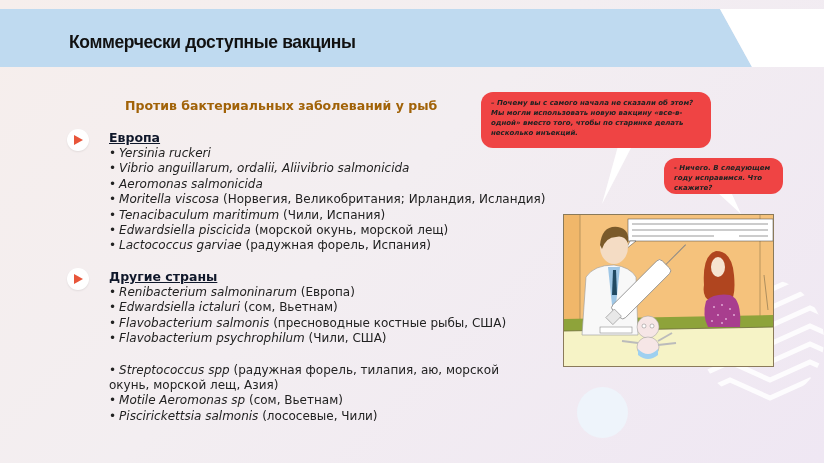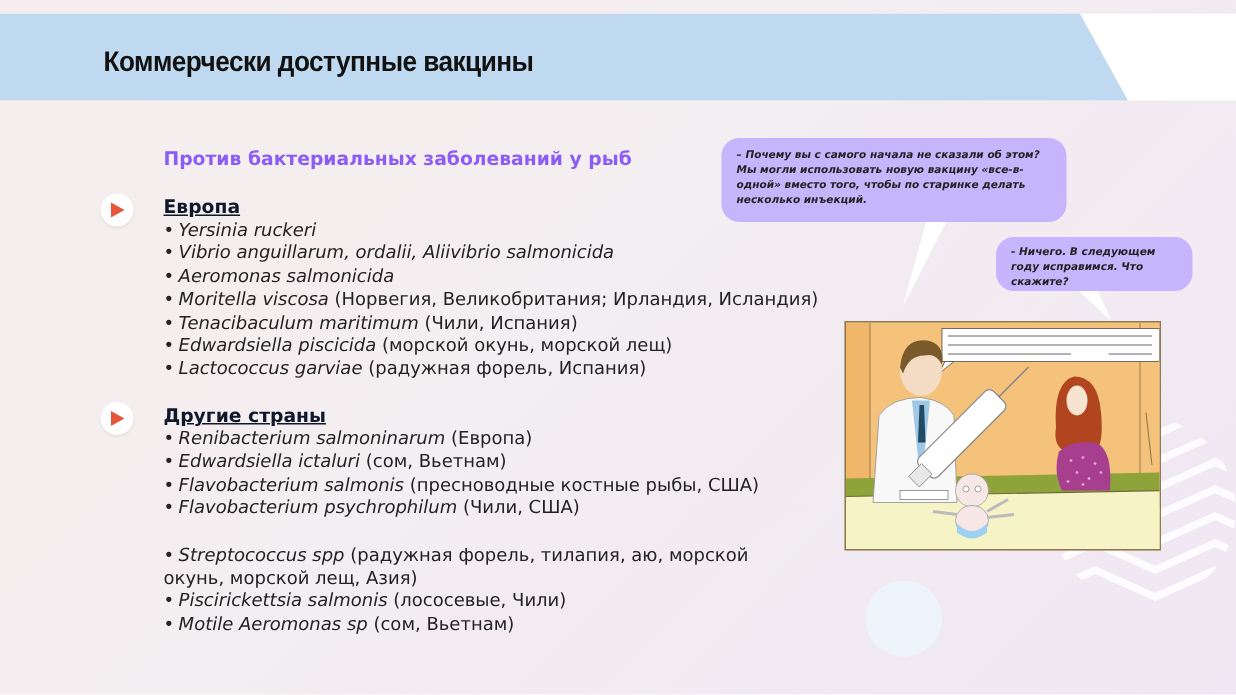--- a/index.html
+++ b/index.html
@@ -14,23 +14,23 @@
     position: absolute; left: 0; top: 9px; width: 824px; height: 58px; text-align: right;
   }
   .header-band svg { position: absolute; left: 0; top: 0; }
   .page-title {
     position: absolute; left: 69px; top: 22px;
     font-family: "Liberation Sans", sans-serif;
     font-weight: bold; font-size: 19px; letter-spacing: -0.4px;
     color: #111; transform: scaleX(0.92); transform-origin: left center;
   }
   .subtitle {
-    position: absolute; left: 109px; top: 98px;
+    position: absolute; left: 125px; top: 98px;
     font-family: "DejaVu Sans", sans-serif;
-    font-weight: bold; font-size: 12.5px; color: #8b5cf6;
+    font-weight: bold; font-size: 12.5px; color: #a16207;
   }
   .section { position: absolute; left: 67px; }
   .section .marker {
     position: absolute; left: 0; top: 1px; width: 22px; height: 22px;
     border-radius: 50%; background: #fff;
     box-shadow: 0 1px 2px rgba(0,0,0,0.08);
   }
   .section .marker svg { position: absolute; left: 7px; top: 6px; }
   .section .heading {
     position: absolute; left: 42px; top: 2px;
@@ -41,26 +41,26 @@
     font-size: 12px; line-height: 15.4px; color: #222; width: 440px;
   }
   .section li { white-space: nowrap; }
   .section li.wrap { white-space: normal; width: 420px; margin-top: 16px; }
   .section li .bullet { margin-right: 3px; }
   .section li i { font-style: italic; }
   .sec-europe { top: 128px; }
   .sec-other { top: 267px; }
 
   .bubble {
-    position: absolute; background: #c4b5fd; border-radius: 12px;
+    position: absolute; background: #ef4444; border-radius: 12px;
     font-family: "DejaVu Sans", sans-serif; font-style: italic; font-weight: bold;
     color: #222;
   }
   .bubble1 { left: 481px; top: 92px; width: 230px; height: 56px; padding: 6px 10px; font-size: 7px; line-height: 10px; }
-  .bubble2 { left: 664px; top: 158px; width: 131px; height: 36px; padding: 5px 10px; font-size: 7px; line-height: 10px; }
+  .bubble2 { left: 664px; top: 158px; width: 119px; height: 36px; padding: 5px 10px; font-size: 7px; line-height: 10px; }
   .bubble-tail { position: absolute; }
 
   .cartoon {
     position: absolute; left: 563px; top: 214px; width: 211px; height: 153px;
     border: 1px solid #8a7a5a; background: #f6c27a; overflow: hidden;
   }
   .deco-circle {
     position: absolute; left: 577px; top: 387px; width: 51px; height: 51px;
     border-radius: 50%; background: #eef4fb;
   }
@@ -103,22 +103,22 @@
         <polygon points="0,0 9,5 0,10" fill="#e8553a"></polygon>
       </svg>
   </div>
   <div class="heading">Другие страны</div>
   <ul>
     <li><span class="bullet">•</span><i>Renibacterium salmoninarum</i> <span>(Европа)</span></li>
     <li><span class="bullet">•</span><i>Edwardsiella ictaluri</i> <span>(сом, Вьетнам)</span></li>
     <li><span class="bullet">•</span><i>Flavobacterium salmonis</i> <span>(пресноводные костные рыбы, США)</span></li>
     <li><span class="bullet">•</span><i>Flavobacterium psychrophilum</i> <span>(Чили, США)</span></li>
     <li class="wrap"><span class="bullet">•</span><i>Streptococcus spp</i> <span>(радужная форель, тилапия, аю, морской окунь, морской лещ, Азия)</span></li>
+    <li><span class="bullet">•</span><i>Motile Aeromonas sp</i> <span>(сом, Вьетнам)</span></li>
     <li><span class="bullet">•</span><i>Piscirickettsia salmonis</i> <span>(лососевые, Чили)</span></li>
-    <li><span class="bullet">•</span><i>Motile Aeromonas sp</i> <span>(сом, Вьетнам)</span></li>
   </ul>
 </div>
 
 <svg class="bubble-tail" style="left:600px;top:146px" width="40" height="60" viewBox="0 0 40 60">
   <polygon points="18,0 32,0 2,58" fill="#ffffff"></polygon>
 </svg>
 <svg class="bubble-tail" style="left:715px;top:192px" width="30" height="24" viewBox="0 0 30 24">
   <polygon points="2,0 16,0 26,22" fill="#ffffff"></polygon>
 </svg>
 

